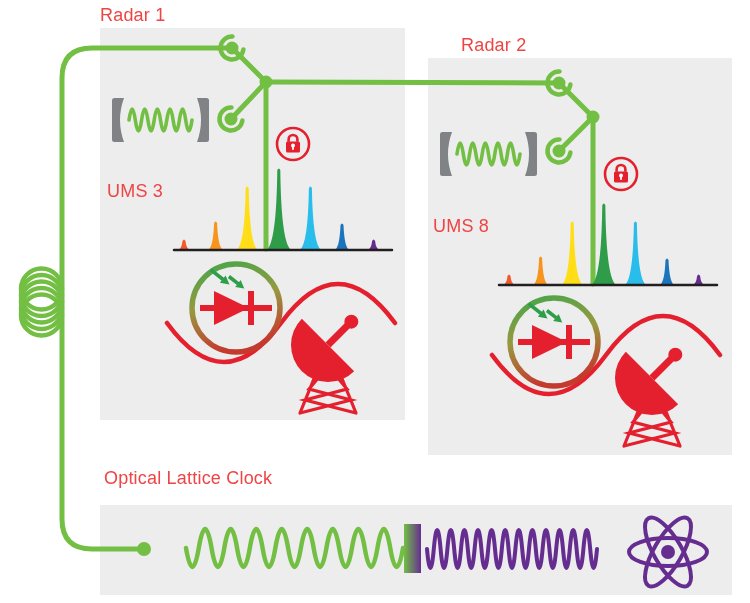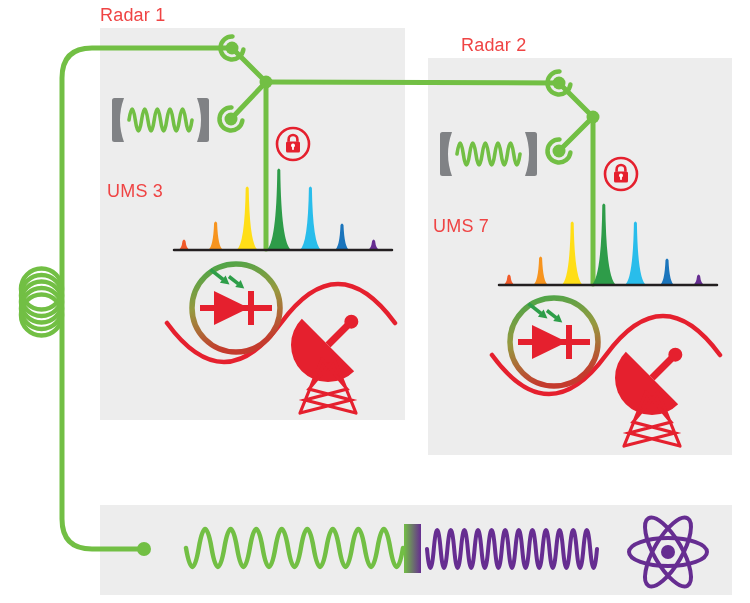--- a/index.html
+++ b/index.html
@@ -160,14 +160,15 @@
       <ellipse rx="39" ry="14"></ellipse>
       <ellipse rx="39" ry="14" transform="rotate(60)"></ellipse>
       <ellipse rx="39" ry="14" transform="rotate(-60)"></ellipse>
       <circle r="7" fill="#662D91" stroke="none"></circle>
     </g>
   </svg>
 
   <div class="label lbl-radar1">Radar 1</div>
   <div class="label lbl-radar2">Radar 2</div>
   <div class="label lbl-ums1">UMS 3</div>
-  <div class="label lbl-ums2">UMS 7</div>
+  <div class="label lbl-ums2">UMS 8</div>
+  <div class="label lbl-clock">Optical Lattice Clock</div>
 </div>
 
 </body></html>

